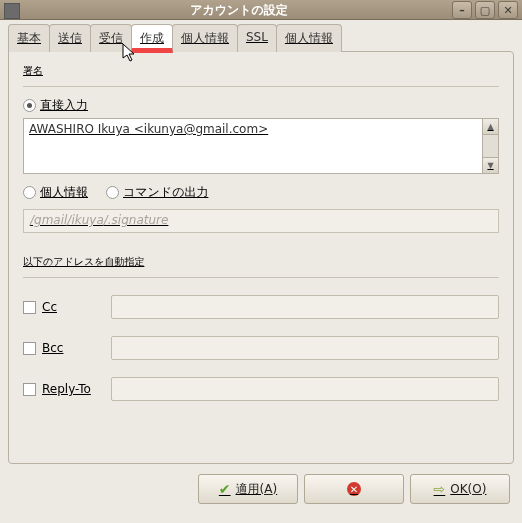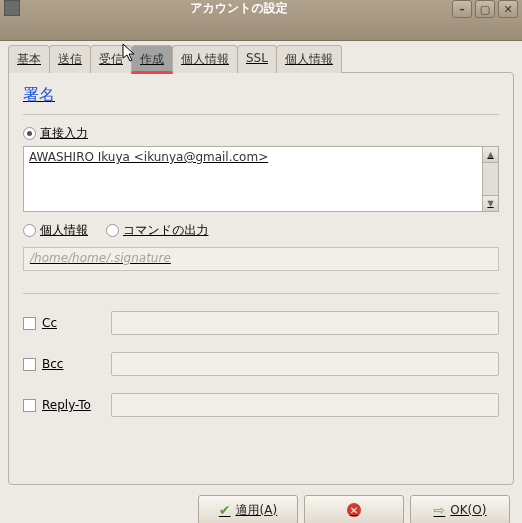--- a/index.html
+++ b/index.html
@@ -5,24 +5,24 @@
 * { box-sizing: border-box; margin: 0; padding: 0; }
 body {
   font-family: "DejaVu Sans", "Liberation Sans", sans-serif;
   font-size: 12px;
   background: #ede9e3;
   width: 522px;
   height: 523px;
   overflow: hidden;
 }
 .titlebar {
-  height: 41px;
+  height: 20px;
   background: linear-gradient(to bottom, #b1a28e, #9c8d78);
   display: flex;
-  align-items: flex-start;
+  align-items: flex-end;
   padding: 0 4px;
   color: #fff;
   font-weight: bold;
   border-bottom: 1px solid #7a6d5b;
 }
 .titlebar-icon {
   width: 16px; height: 16px;
   background: #6b6b6b;
   border: 1px solid #555;
   margin-right: 6px;
@@ -60,39 +60,39 @@
   background: #e3ded5;
   border: 1px solid #b8b1a3;
   border-bottom: none;
   border-radius: 4px 4px 0 0;
   margin-right: -1px;
   color: #333;
   cursor: pointer;
   font-size: 12px;
 }
 .tab.active {
-  background: #a3a3a3;
-  border-bottom: 3px solid #ef4444;
+  background: #ffffff;
+  border-bottom: 5px solid #ef4444;
   margin-bottom: -1px;
   z-index: 3;
 }
 .tab-panel {
   flex: 1;
   border: 1px solid #b8b1a3;
   border-radius: 0 4px 4px 4px;
   padding: 12px 14px;
   background: #ede9e3;
   position: relative;
   z-index: 1;
   margin-top: -1px;
   overflow: hidden;
 }
 .group-title {
-  font-size: 16px;
-  color: #1d4ed8;
+  font-size: 10px;
+  color: #000000;
   margin-bottom: 8px;
 }
 .divider {
   height: 1px;
   background: #c9c3b7;
   margin: 2px 0 10px 0;
 }
 .row { display: flex; align-items: center; gap: 4px; margin: 4px 0; }
 .radio, .checkbox {
   width: 13px; height: 13px;
@@ -102,21 +102,21 @@
 .radio { border-radius: 50%; display: flex; align-items: center; justify-content: center; }
 .radio.checked::after {
   content: ""; width: 5px; height: 5px; background: #555; border-radius: 50%;
 }
 .textarea-wrap {
   display: flex;
   margin: 4px 0 10px 0;
 }
 .textarea {
   flex: 1;
-  height: 66px;
+  height: 56px;
   background: #fff;
   border: 1px solid #b5afa2;
   padding: 3px 5px;
   color: #333;
   font-size: 12px;
   overflow: hidden;
 }
 .scrollbar {
   width: 16px;
   background: #e3ded5;
@@ -246,23 +246,24 @@
     </div>
 
     <div class="row">
       <div class="radio"></div>
       <span>個人情報</span>
       <div style="width:10px"></div>
       <div class="radio"></div>
       <span>コマンドの出力</span>
     </div>
 
-    <div class="disabled-input">/home/home/.signature</div>
+    <div class="disabled-input">/gmail/ikuya/.signature</div>
 
     <div class="auto-section">
+      <div class="group-title">以下のアドレスを自動指定</div>
       <div class="divider"></div>
 
       <div class="auto-row">
         <div class="auto-label">
           <div class="checkbox"></div>
           <span>Cc</span>
         </div>
         <div class="auto-input"></div>
       </div>
 

